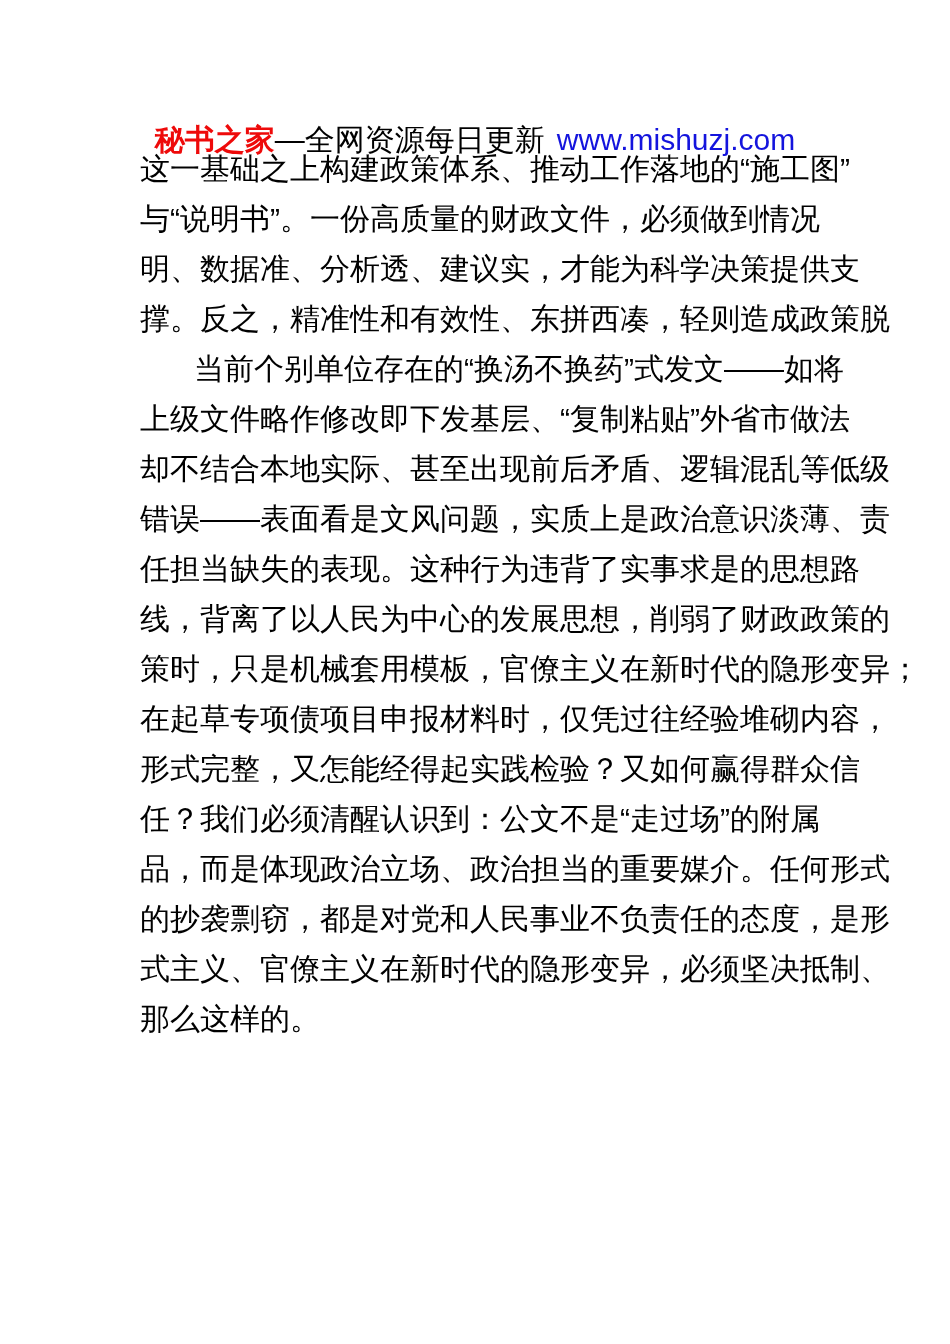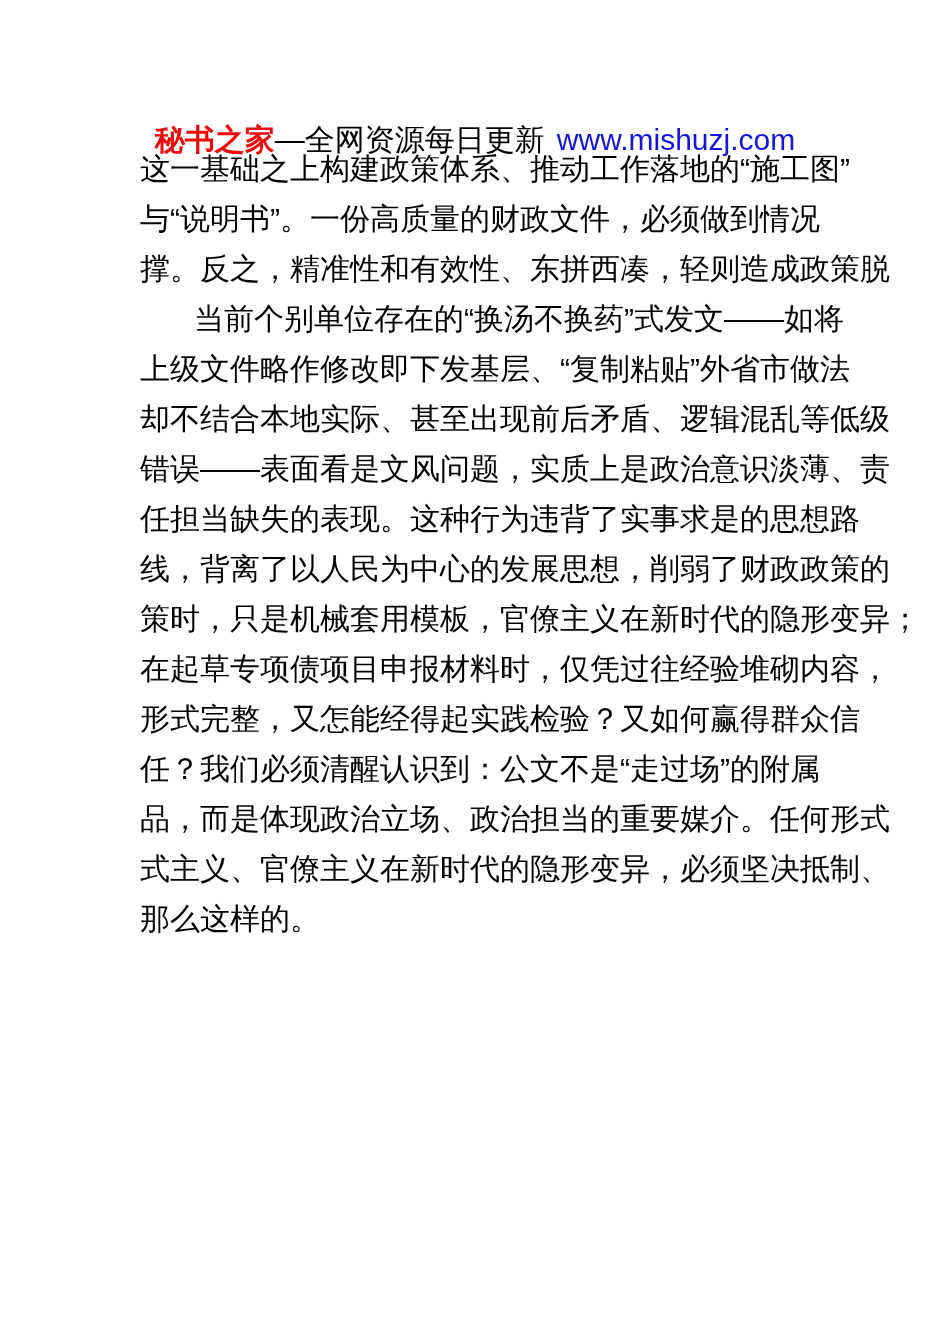--- a/index.html
+++ b/index.html
@@ -72,34 +72,36 @@
 
   <div class="site-header">
     <span class="brand">秘书之家</span><span class="sep">—</span><span class="tagline">全网资源每日更新</span><a class="url" href="#">www.mishuzj.com</a>
   </div>
 
   <div class="doc-body">
 
     <div>
       <div class="line">这一基础之上构建政策体系、推动工作落地的“施工图”</div>
       <div class="line">与“说明书”。一份高质量的财政文件，必须做到情况</div>
+      <div class="line">明、数据准、分析透、建议实，才能为科学决策提供支</div>
       <div class="line">撑。反之，精准性和有效性、东拼西凑，轻则造成政策脱</div>
     </div>
 
     <div>
       <div class="line indent">当前个别单位存在的“换汤不换药”式发文——如将</div>
       <div class="line">上级文件略作修改即下发基层、“复制粘贴”外省市做法</div>
       <div class="line">却不结合本地实际、甚至出现前后矛盾、逻辑混乱等低级</div>
       <div class="line">错误——表面看是文风问题，实质上是政治意识淡薄、责</div>
       <div class="line">任担当缺失的表现。这种行为违背了实事求是的思想路</div>
       <div class="line">线，背离了以人民为中心的发展思想，削弱了财政政策的</div>
       <div class="line">策时，只是机械套用模板，官僚主义在新时代的隐形变异；</div>
       <div class="line">在起草专项债项目申报材料时，仅凭过往经验堆砌内容，</div>
       <div class="line">形式完整，又怎能经得起实践检验？又如何赢得群众信</div>
       <div class="line">任？我们必须清醒认识到：公文不是“走过场”的附属</div>
       <div class="line">品，而是体现政治立场、政治担当的重要媒介。任何形式</div>
+      <div class="line">的抄袭剽窃，都是对党和人民事业不负责任的态度，是形</div>
       <div class="line">式主义、官僚主义在新时代的隐形变异，必须坚决抵制、</div>
       <div class="line end">那么这样的。</div>
     </div>
 
   </div>
 
 </div>
 
 </body></html>

